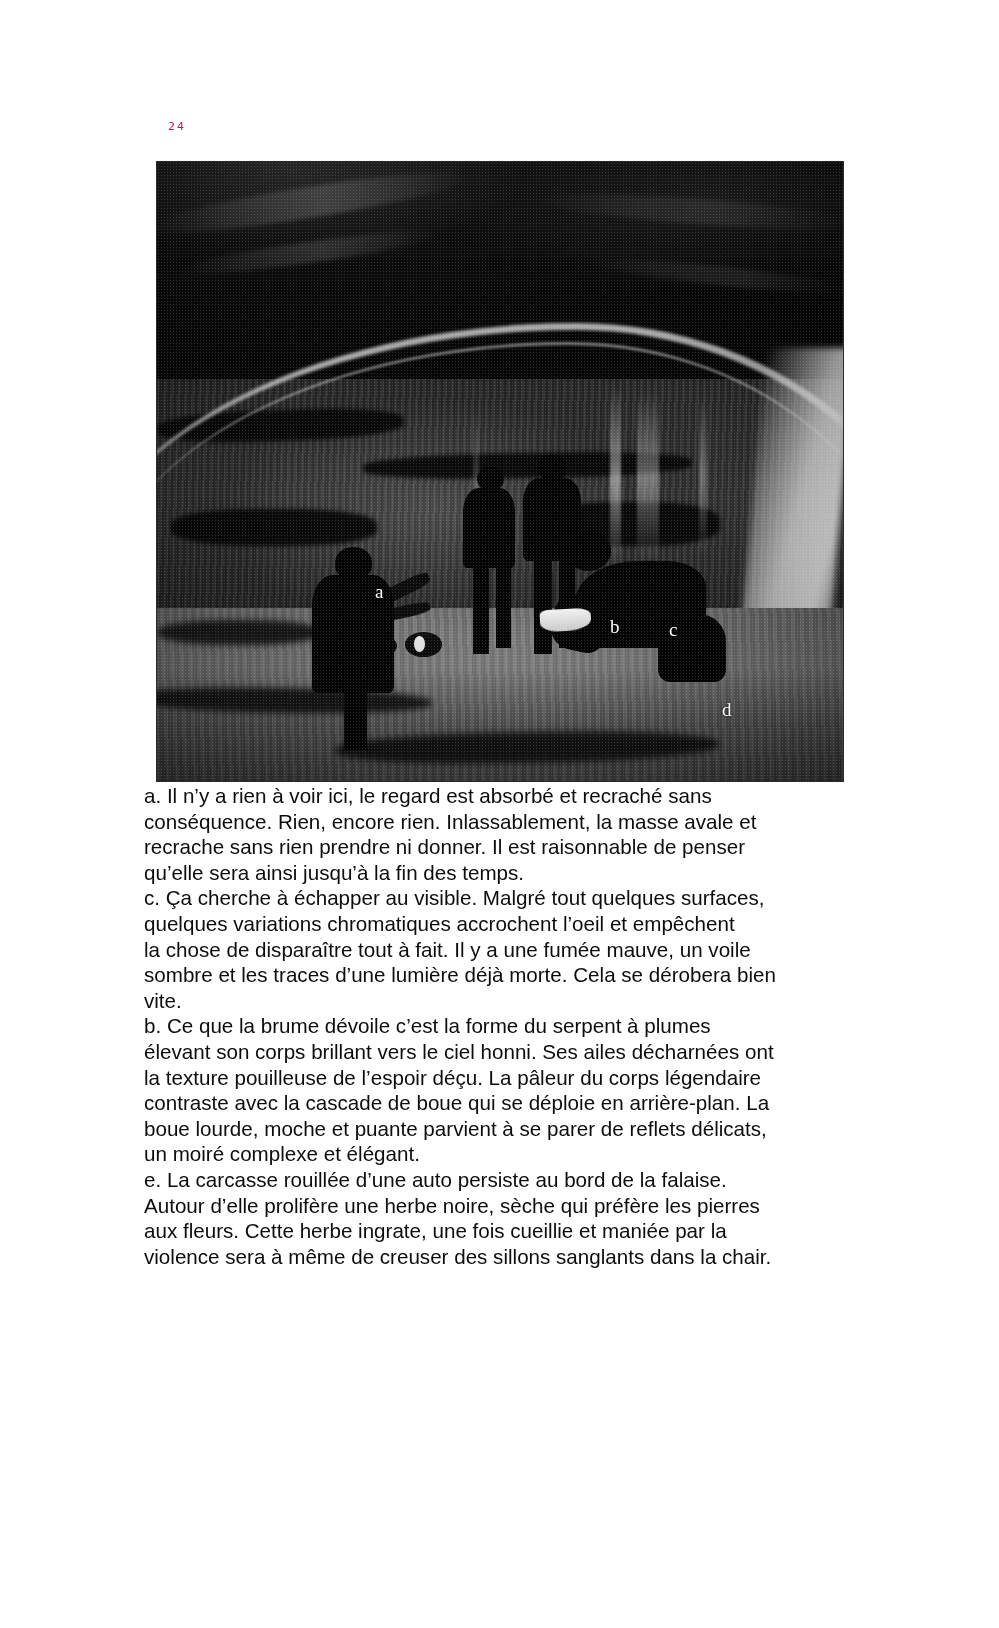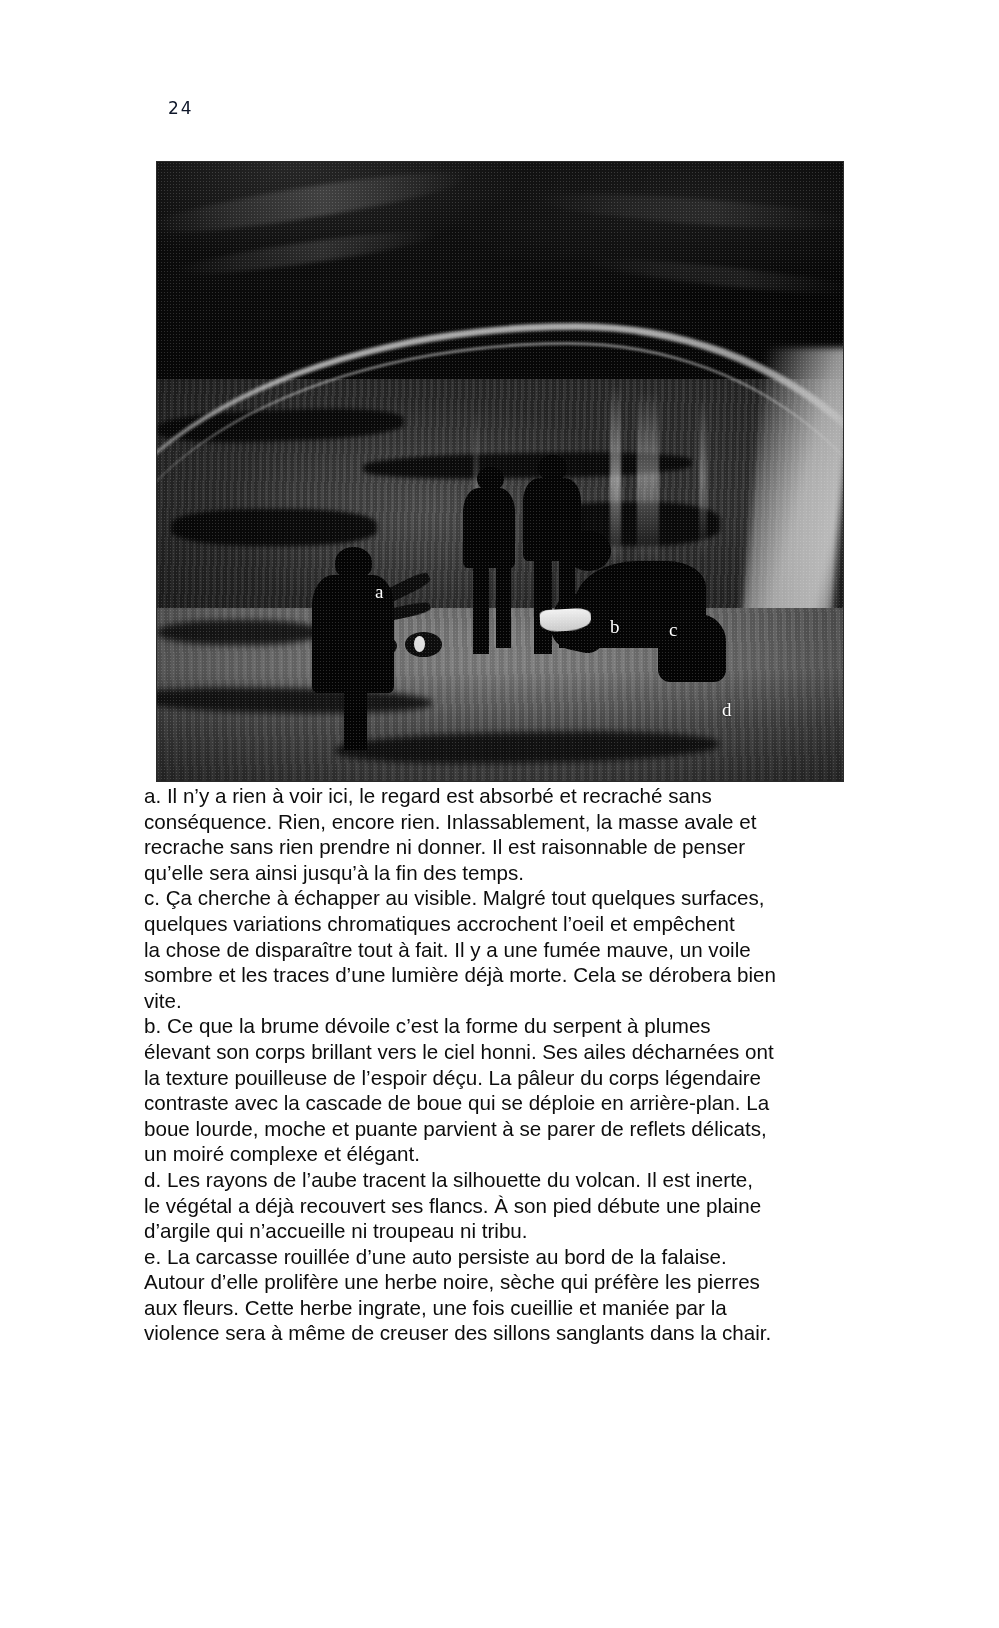--- a/index.html
+++ b/index.html
@@ -13,25 +13,25 @@
     height: 1628px;
     background: #ffffff;
     overflow: hidden;
     font-family: "Liberation Serif", "DejaVu Serif", serif;
   }
 
   
   .folio {
     position: absolute;
     left: 168px;
-    top: 98px;
+    top: 120px;
     font-family: "DejaVu Sans", "Liberation Sans", sans-serif;
-    font-size: 17px;
+    font-size: 11px;
     letter-spacing: 2px;
-    color: #0f172a;
+    color: #be185d;
   }
 
   
   .plate {
     position: absolute;
     left: 157px;
     top: 162px;
     width: 686px;
     height: 619px;
     overflow: hidden;
@@ -338,22 +338,19 @@
 quelques variations chromatiques accrochent l’oeil et empêchent
 la chose de disparaître tout à fait. Il y a une fumée mauve, un voile
 sombre et les traces d’une lumière déjà morte. Cela se dérobera bien
 vite.</p>
     <p>b. Ce que la brume dévoile c’est la forme du serpent à plumes
 élevant son corps brillant vers le ciel honni. Ses ailes décharnées ont
 la texture pouilleuse de l’espoir déçu. La pâleur du corps légendaire
 contraste avec la cascade de boue qui se déploie en arrière-plan. La
 boue lourde, moche et puante parvient à se parer de reflets délicats,
 un moiré complexe et élégant.</p>
-    <p>d. Les rayons de l’aube tracent la silhouette du volcan. Il est inerte,
-le végétal a déjà recouvert ses flancs. À son pied débute une plaine
-d’argile qui n’accueille ni troupeau ni tribu.</p>
     <p>e. La carcasse rouillée d’une auto persiste au bord de la falaise.
 Autour d’elle prolifère une herbe noire, sèche qui préfère les pierres
 aux fleurs. Cette herbe ingrate, une fois cueillie et maniée par la
 violence sera à même de creuser des sillons sanglants dans la chair.</p>
   </div>
 
 </div>
 
 </body></html>

